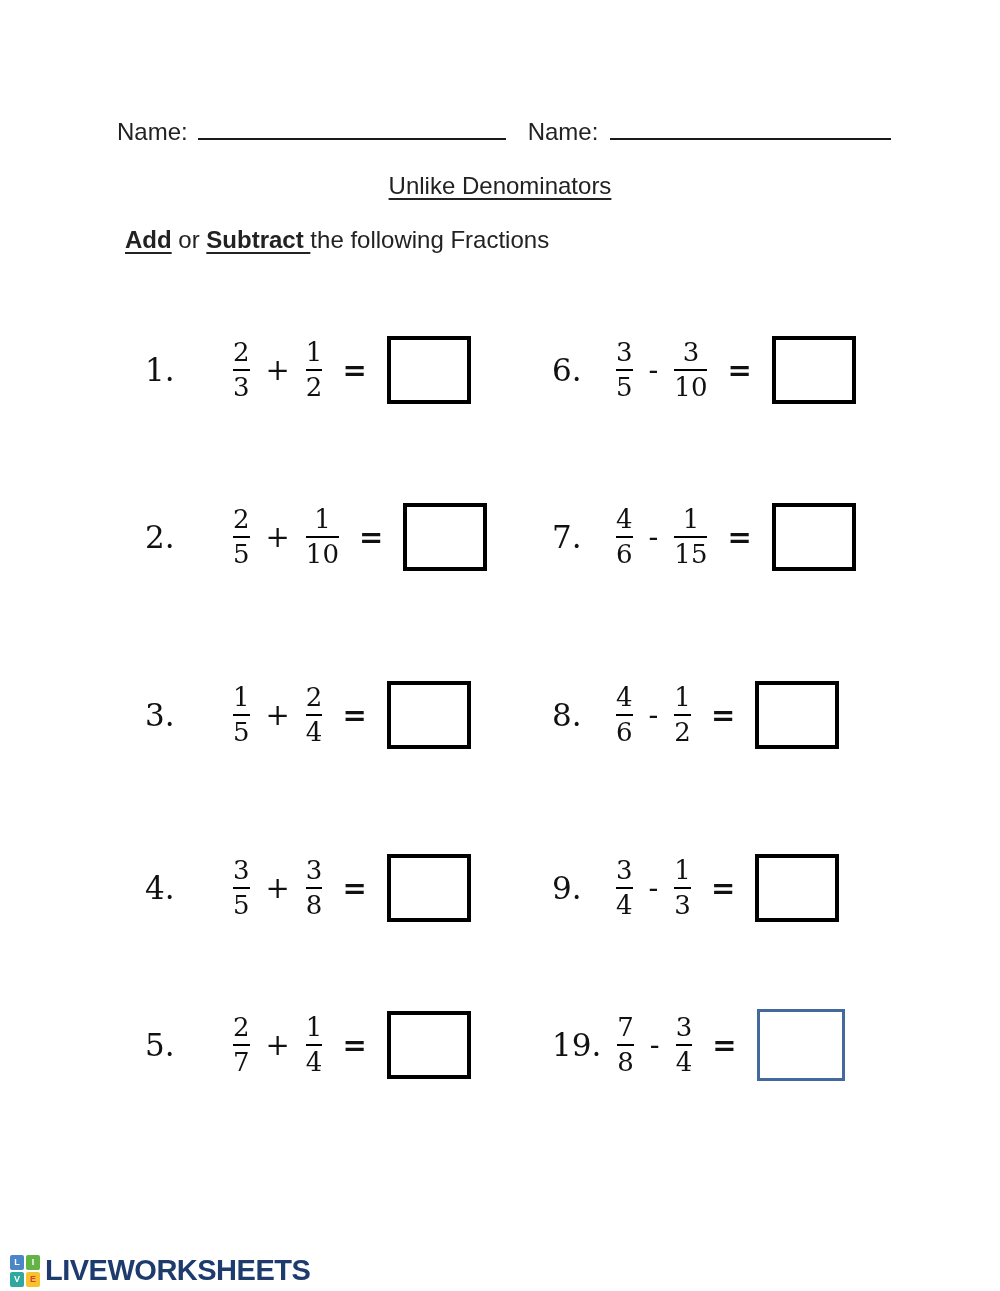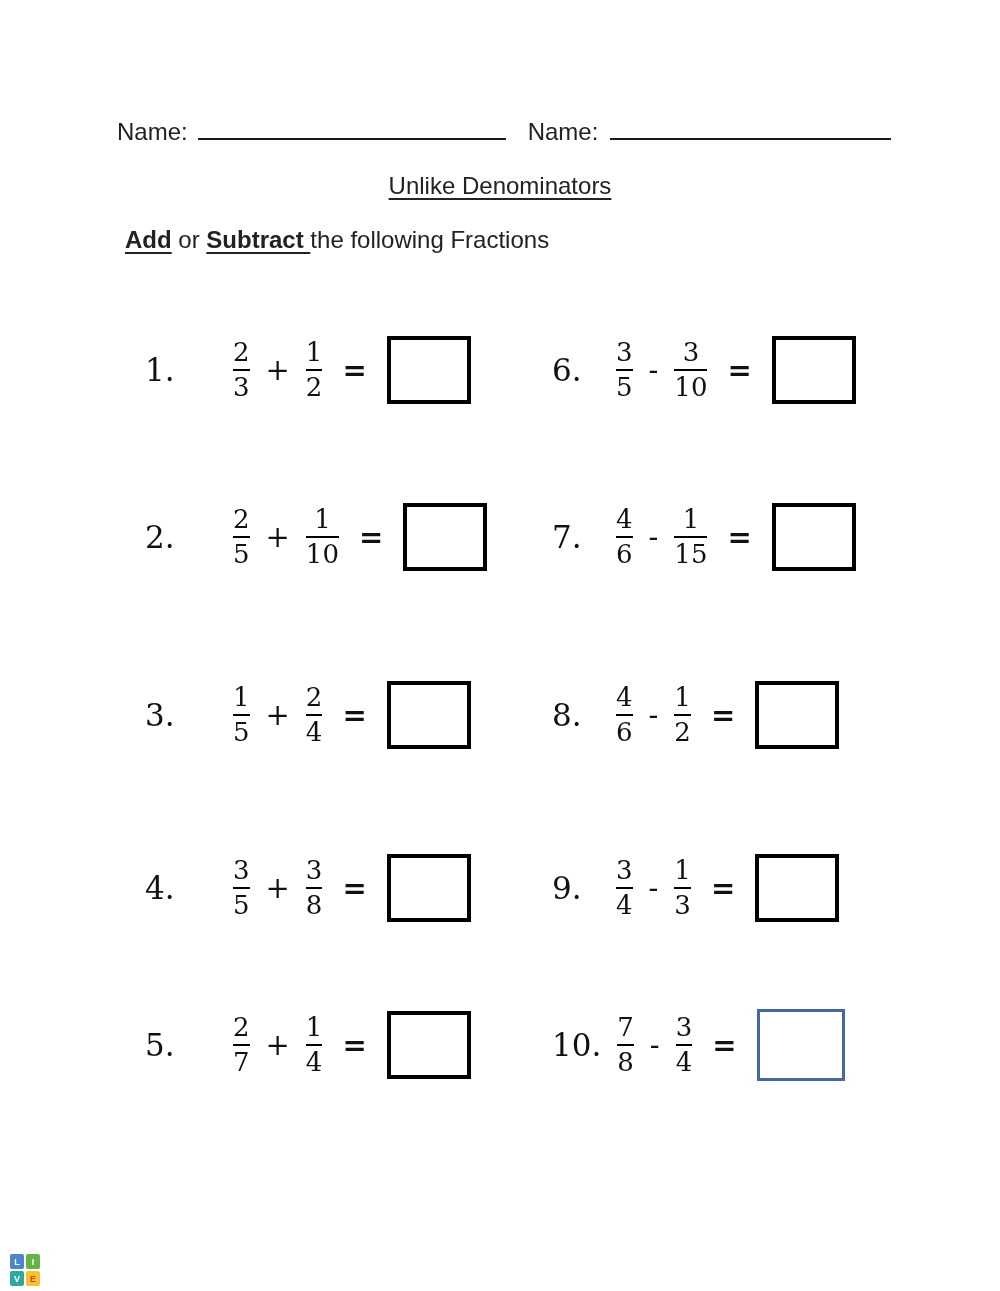--- a/index.html
+++ b/index.html
@@ -256,21 +256,21 @@
     <span class="op">+</span>
     <span class="frac">
         <span class="num">1</span>
         <span class="bar"></span>
         <span class="den">4</span>
       </span>
     <span class="eq">=</span>
     <span class="answer-box"></span>
   </div>
   <div class="problem colR r5">
-    <span class="pnum">10.</span>
+    <span class="pnum">19.</span>
     <span class="frac frac1">
         <span class="num">7</span>
         <span class="bar"></span>
         <span class="den">8</span>
       </span>
     <span class="op">-</span>
     <span class="frac">
         <span class="num">3</span>
         <span class="bar"></span>
         <span class="den">4</span>
@@ -279,15 +279,16 @@
     <span class="answer-box active"></span>
   </div>
 
   <div class="footer">
     <span class="logo-mark">
       <span class="tile t-l">L</span>
       <span class="tile t-i">I</span>
       <span class="tile t-v">V</span>
       <span class="tile t-e">E</span>
     </span>
+    <span class="logo-text">LIVEWORKSHEETS</span>
   </div>
 
 </div>
 
 </body></html>

